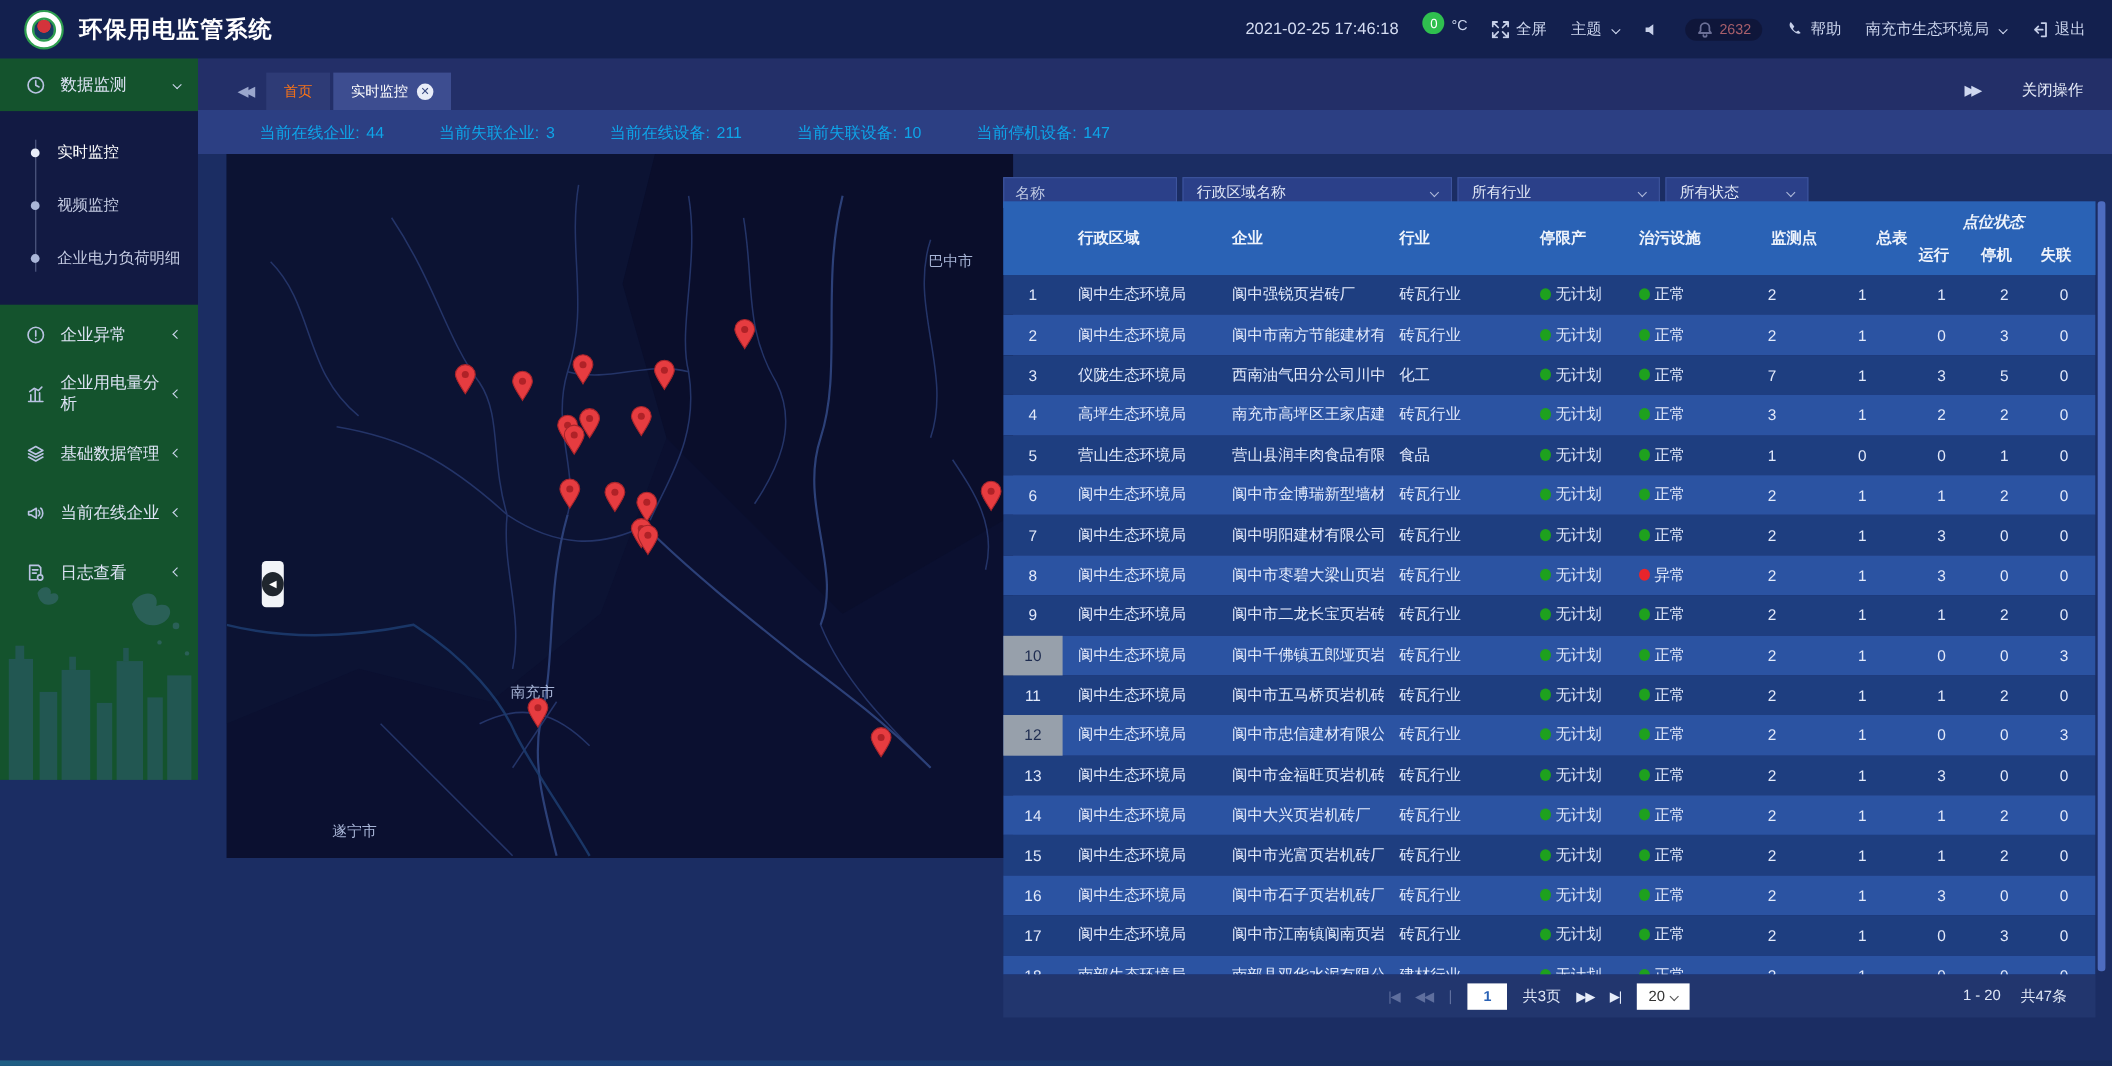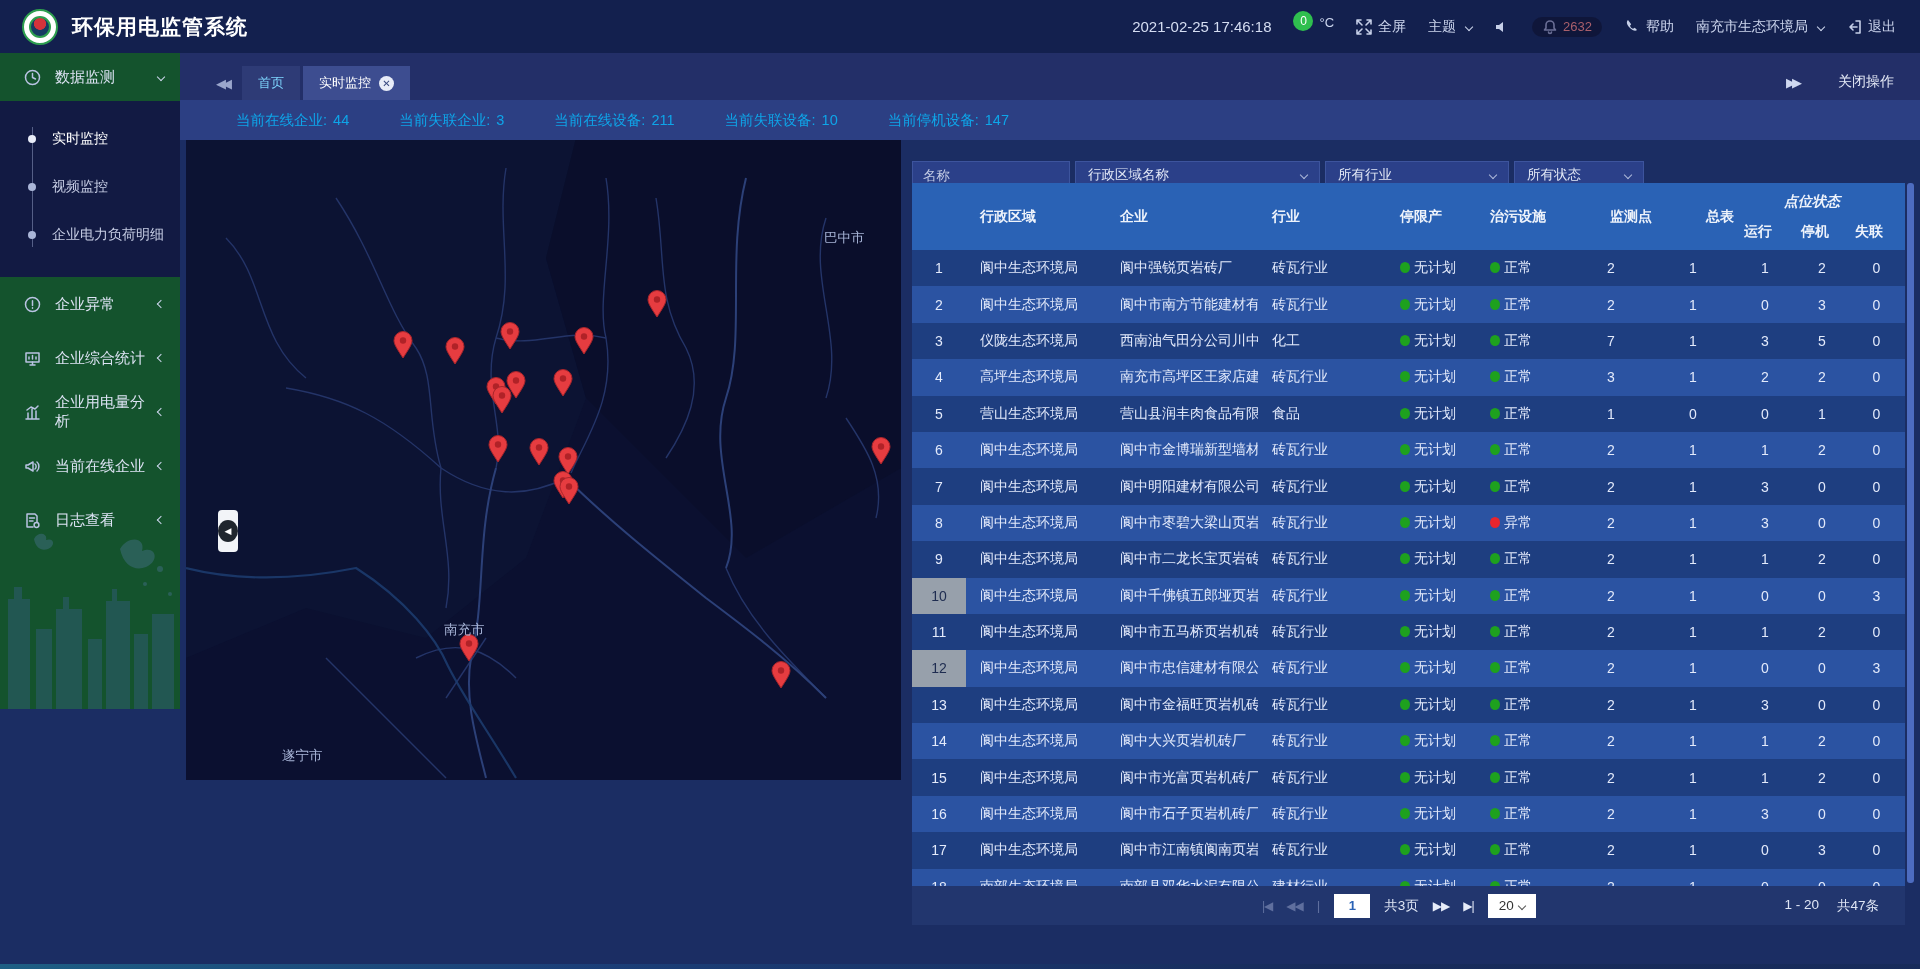--- a/index.html
+++ b/index.html
@@ -37,37 +37,37 @@
   .sub-item { position:relative; padding:15px 0 15px 52px; font-size:14px; color:#c6cde4; cursor:pointer; }
   .sub-item .dot-b { position:absolute; left:28px; top:50%; margin-top:-4px; width:8px; height:8px; border-radius:50%; background:#aab6d8; }
   .sub-item.active { color:#ffffff; }
   .sub-item.active .dot-b { background:#e8ecf8; }
   .watermark { position:absolute; bottom:0; left:0; width:180px; height:200px; opacity:.5; }
   .bottom-strip { position:absolute; left:0; bottom:0; width:1920px; height:5px; background:linear-gradient(90deg,#20809a 0%,#1c4b86 30%,#152a55 70%,#152a55 100%); opacity:.6; z-index:40; }
 
   
   .tabbar { position:absolute; left:180px; top:53px; width:1740px; height:47px; background:#232f68; display:flex; align-items:flex-end; z-index:10; }
   .tab-scroll { color:#9aa6cc; font-size:13px; letter-spacing:-4px; padding:0 14px 9px 36px; cursor:pointer; }
-  .tab { height:34px; padding:0 16px; display:flex; align-items:center; gap:8px; font-size:13px; color:#7dd3fc; background:#2e3b76; margin-right:3px; cursor:pointer; }
+  .tab { height:34px; padding:0 16px; display:flex; align-items:center; gap:8px; font-size:13px; color:#f97316; background:#2e3b76; margin-right:3px; cursor:pointer; }
   .tab.active { background:#3d4d90; color:#fff; }
   .tab-close { width:15px; height:15px; border-radius:50%; background:#e8ecf8; color:#36477f; font-size:10px; line-height:15px; text-align:center; font-weight:bold; cursor:pointer; }
   .tabbar-right { margin-left:auto; display:flex; align-items:center; gap:40px; padding:0 26px 9px 0; }
   .tab-fwd { color:#cfd8f0; font-size:13px; letter-spacing:-4px; cursor:pointer; }
   .close-ops { color:#e6ebf8; font-size:14px; cursor:pointer; }
 
   
   .statsbar { position:absolute; left:180px; top:100px; width:1740px; height:40px; background:#2c3f83; display:flex; align-items:center; gap:50px; padding-left:56px; font-size:14.5px; color:#0ea5e9; z-index:10; }
   .stat-item { white-space:nowrap; }
   .stat-item b { font-weight:normal; margin-left:2px; }
 
   
   .content { position:absolute; left:180px; top:133px; width:1740px; height:836px; background:#1b2d63; }
 
   
-  .map-panel { position:absolute; left:6px; top:5px; width:715px; height:642px; background:#0b1030; overflow:hidden; cursor:grab; }
+  .map-panel { position:absolute; left:26px; top:5px; width:715px; height:642px; background:#0b1030; overflow:hidden; cursor:grab; }
   .map-panel svg { display:block; }
   .city { fill:#a7b4d6; font-size:13.5px; font-family:"Liberation Sans","DejaVu Sans",sans-serif; }
   .collapse-handle { position:absolute; left:32px; top:372px; width:20px; height:42px; background:#f2f4f8; border-radius:4px; display:flex; align-items:center; justify-content:center; cursor:pointer; z-index:5; }
   .collapse-handle .circ { width:22px; height:22px; border-radius:50%; background:#20262e; color:#fff; font-size:9px; display:flex; align-items:center; justify-content:center; }
 
   
   .filters { position:absolute; left:732px; top:12px; height:28px; display:flex; gap:5px;margin-top:16px; }
   .f-input { width:158px; height:28px; background:#2b4089; border:1px solid #3d549d; color:#e2e8f6; font-size:13.5px; padding:0 10px; outline:none; }
   .f-input::placeholder { color:#c2cbe4; opacity:1; }
   .f-select { height:28px; background:#2b4089; border:1px solid #3d549d; display:flex; align-items:center; justify-content:space-between; padding:0 12px; font-size:13.5px; color:#e2e8f6; cursor:pointer; }
@@ -187,31 +187,30 @@
     <div class="nav-group">
       <span class="nico"><svg viewBox="0 0 17 17">
             <circle cx="8.5" cy="8.5" r="7"></circle>
             <path d="M8.5 4.8 8.5 9.5 M8.5 11.8 8.5 12.2"></path>
           </svg></span>
       <span class="g-label">企业异常</span>
       <i class="chev left"></i>
     </div>
     <div class="nav-group">
       <span class="nico"><svg viewBox="0 0 17 17">
-            <rect x="2" y="3" width="13" height="9"></rect>
-            <path d="M8.5 12 8.5 15 M6 15 11 15 M5 9 5 7 M8.5 9 8.5 5.5 M12 9 12 7"></path>
-          </svg></span>
-      <span class="g-label">企业综合统计</span>
-      <i class="chev left"></i>
-    </div>
-    <div class="nav-group">
-      <span class="nico"><svg viewBox="0 0 17 17">
             <path d="M2 15 15 15 M4 15 4 9 M8 15 8 5 M12 15 12 7 M3 6 7 3 11 5 14 2"></path>
           </svg></span>
       <span class="g-label">企业用电量分析</span>
+      <i class="chev left"></i>
+    </div>
+    <div class="nav-group">
+      <span class="nico"><svg viewBox="0 0 17 17">
+            <path d="M8.5 2 15 5.5 8.5 9 2 5.5 Z M2 8.5 8.5 12 15 8.5 M2 11.5 8.5 15 15 11.5"></path>
+          </svg></span>
+      <span class="g-label">基础数据管理</span>
       <i class="chev left"></i>
     </div>
     <div class="nav-group">
       <span class="nico"><svg viewBox="0 0 17 17">
             <path d="M2 7 2 10 4 10 9 13 9 4 4 7 Z M11 6 C12.5 7 12.5 10 11 11 M13 4 C15.5 6 15.5 11 13 13"></path>
           </svg></span>
       <span class="g-label">当前在线企业</span>
       <i class="chev left"></i>
     </div>
     <div class="nav-group">

